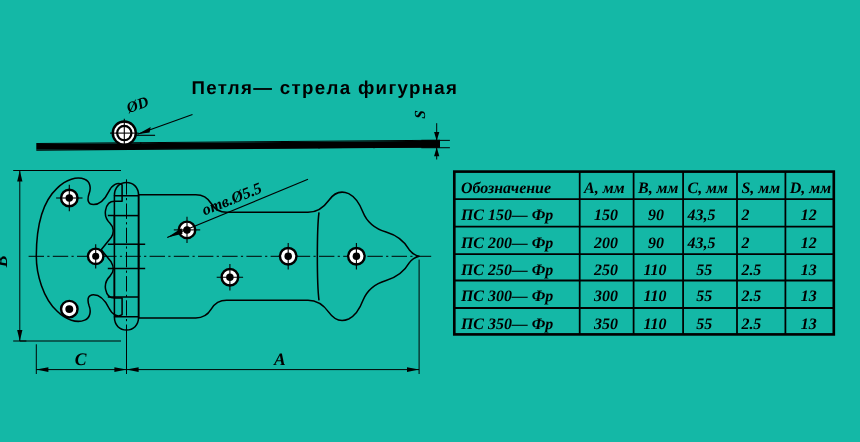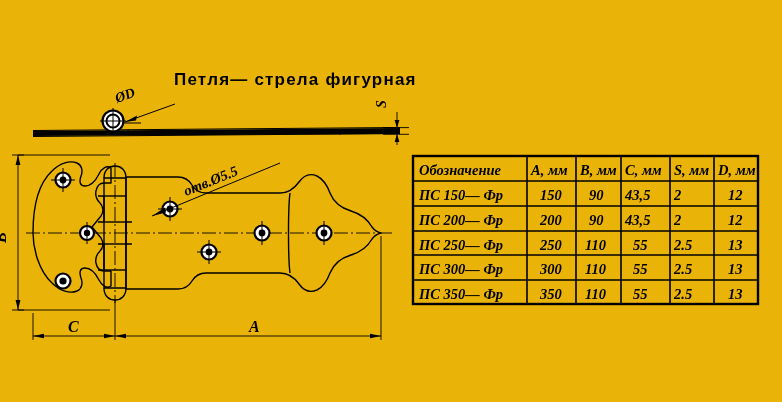--- a/index.html
+++ b/index.html
@@ -7,21 +7,21 @@
     padding: 0;
     background: #ffffff;
   }
   body {
     font-family: "Liberation Sans", sans-serif;
   }
   #page {
     position: relative;
     width: 782px;
     height: 402px;
-    background: #eab308;
+    background: #14b8a6;
     overflow: hidden;
   }
   #drawing-svg {
     position: absolute;
     left: 0;
     top: 0;
     width: 782px;
     height: 402px;
   }
   .dwg-text {

